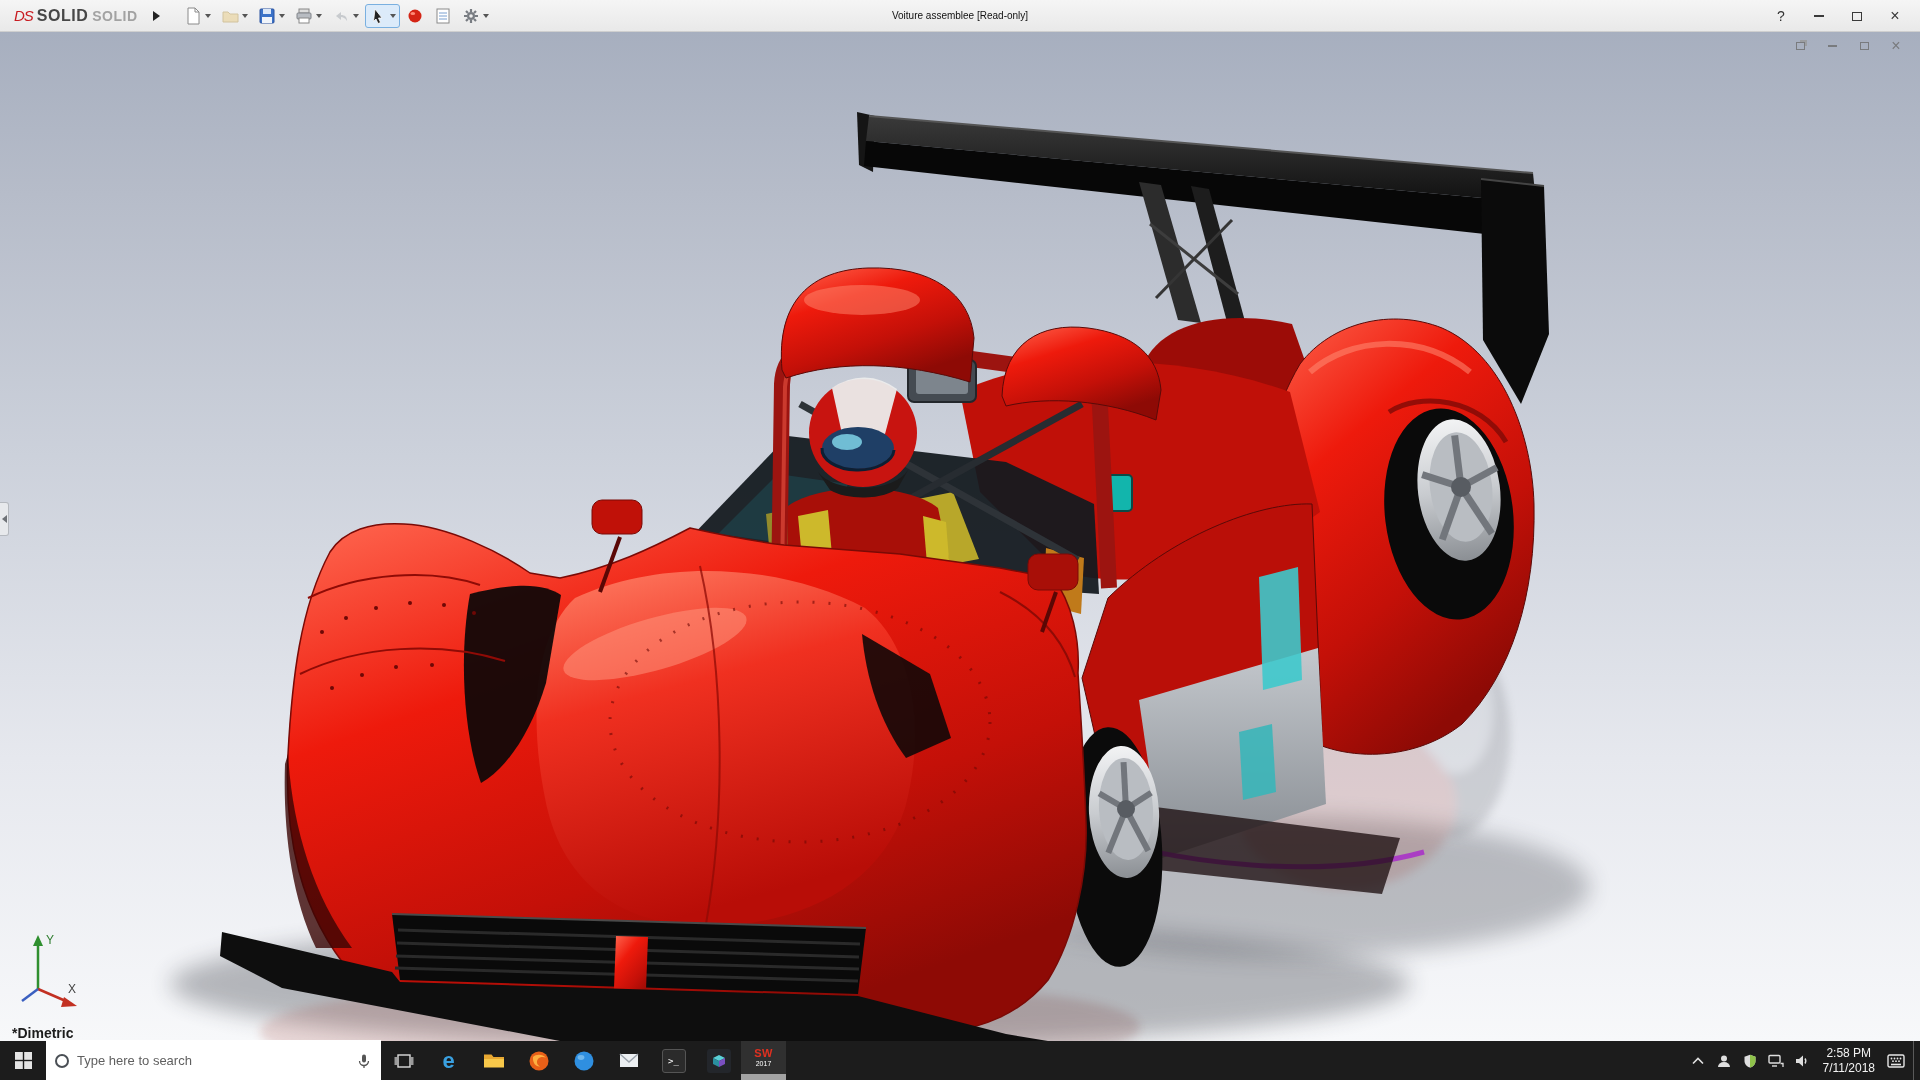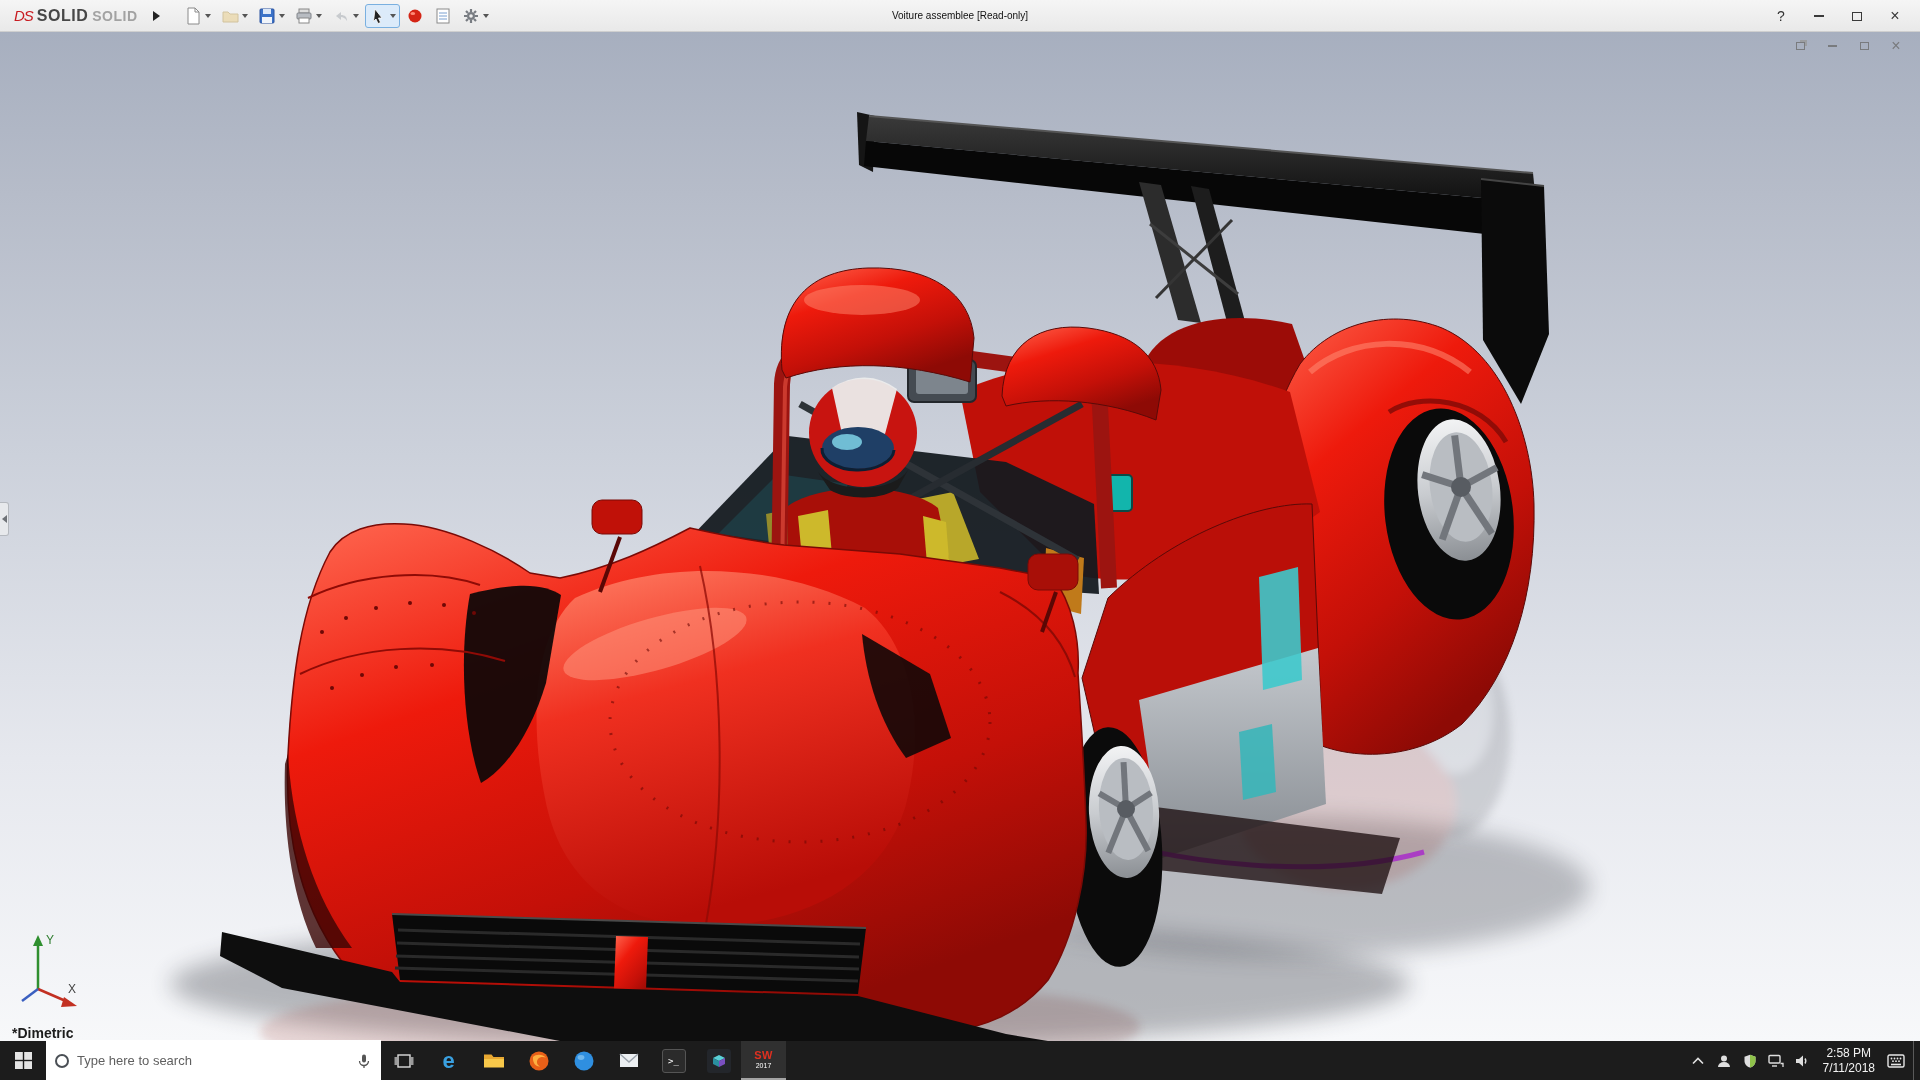--- a/index.html
+++ b/index.html
@@ -36,21 +36,21 @@
   .triad{position:absolute;left:4px;bottom:22px}
   .viewlabel{position:absolute;left:12px;bottom:0px;font-size:14px;font-weight:600;color:#1c1c1c}
   
   .taskbar{position:absolute;bottom:0;left:0;width:1920px;height:39px;background:#1c1c1c;display:flex;align-items:center;z-index:30}
   .startbtn{width:46px;height:39px;display:flex;align-items:center;justify-content:center}
   .searchbox{width:335px;height:42px;background:#ffffff;display:flex;align-items:center;padding:0 9px;gap:8px}
   .cortana-ring{width:14px;height:14px;border:2px solid #4a4f55;border-radius:50%;flex:0 0 auto}
   .searchbox input{flex:1;border:none;outline:none;font-size:13px;color:#444;background:transparent;font-family:"Liberation Sans",sans-serif}
   .searchbox input::placeholder{color:#5f5f5f;opacity:1}
   .tbicon{width:45px;height:39px;display:flex;align-items:center;justify-content:center;position:relative}
-  .tbicon.activeapp{background:rgba(255,255,255,.09);border-bottom:2px solid #a3a3a3}
+  .tbicon.activeapp{background:rgba(255,255,255,.09);border-bottom:6px solid #a3a3a3}
   .edge-e{font-size:22px;font-weight:bold;color:#3aa0e0;line-height:1}
   .cmdsq{width:24px;height:24px;background:#2b2b2b;border:1px solid #555;border-radius:3px;color:#fff;font-family:"DejaVu Sans Mono",monospace;font-size:9px;display:flex;align-items:center;justify-content:center}
   .cubesq{width:24px;height:24px;background:#23262b;border-radius:3px;display:flex;align-items:center;justify-content:center}
   .swicon{display:flex;flex-direction:column;align-items:center;line-height:1}
   .swtext{color:#e03020;font-weight:bold;font-size:11px;letter-spacing:.5px}
   .swyear{color:#fff;font-size:7px;margin-top:1px}
   .tray{margin-left:auto;display:flex;align-items:center;height:39px}
   .trayicon{width:26px;height:39px;display:flex;align-items:center;justify-content:center}
   .clock{padding:0 8px;text-align:center;color:#f2f2f2;font-size:12px;line-height:1.25;display:flex;flex-direction:column;justify-content:space-between}
   .showdesk{width:7px;height:39px;border-left:1px solid #5a5a5a;margin-left:4px}

